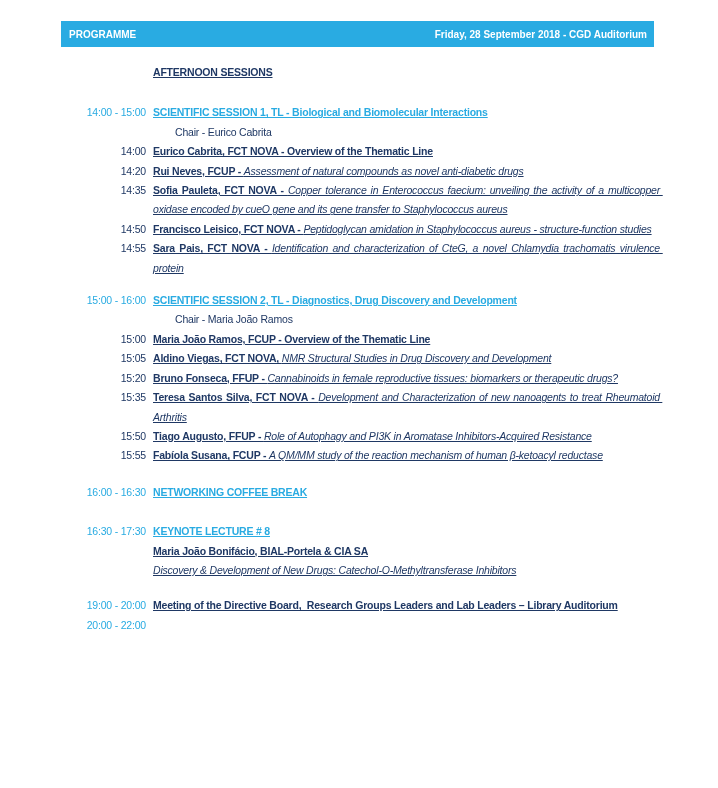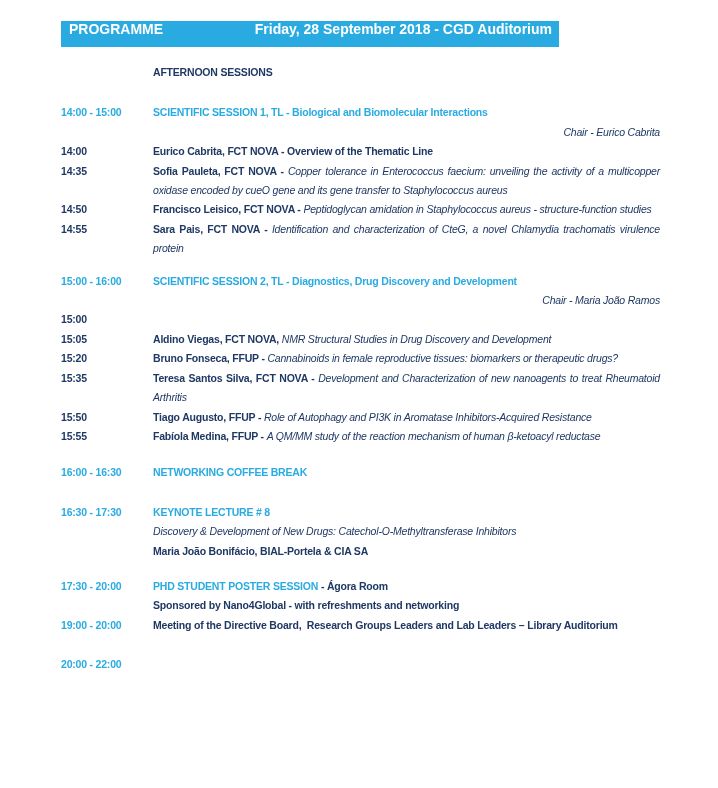--- a/index.html
+++ b/index.html
@@ -12,51 +12,52 @@
     width:718px;height:788px;
     background:#ffffff;
     font-family:"Liberation Sans",sans-serif;
     color:var(--navy);
     font-size:10.5px;
     letter-spacing:-0.2px;
     overflow:hidden;
   }
   .bar{
     position:absolute;left:61px;top:21px;
-    width:498px;height:26px;
+    width:593px;height:26px;
     background:var(--blue);
     color:#ffffff;
-    display:flex;justify-content:space-between;
+    display:flex;justify-content:space-between;align-items:center;
     box-sizing:border-box;
     padding:0 7px 0 8px;
-    font-weight:700;font-size:14px;letter-spacing:0;
+    font-weight:700;font-size:10px;letter-spacing:0;
   }
   .content{
     position:absolute;left:61px;top:60px;width:600px;
   }
   .row{display:flex;align-items:flex-start;line-height:19.4px;}
   .tcol{
     flex:0 0 85px;width:85px;
-    font-weight:700;
+    text-align:right;
+    font-weight:400;
     color:var(--blue);
     white-space:nowrap;
   }
   .tcol.talk{color:var(--navy);}
   .ccol{
     margin-left:7px;
     width:507px;
     color:var(--navy);
   }
   .ccol.just{text-align:justify;}
-  .seg{white-space:pre-wrap;}
+  .seg{white-space:pre-wrap;text-decoration:underline;}
   .b{font-weight:700;}
   .i{font-style:italic;}
   .blue{color:var(--blue);}
   .navy{color:var(--navy);}
-  .chair{padding-left:22px;font-style:italic;text-align:right;}
+  .chair{padding-left:22px;}
   .subtitle-row{margin-top:3px;}
   .blocks > .block:nth-child(1){margin-top:21px;}
   .blocks > .block:nth-child(2){margin-top:13px;}
   .blocks > .block:nth-child(3){margin-top:17px;}
   .blocks > .block:nth-child(4){margin-top:20px;}
   .blocks > .block:nth-child(5){margin-top:16px;}
   .blocks > .block:nth-child(6){}
   .blocks > .block:nth-child(7){margin-top:20px;}
 </style>
 </head>
@@ -86,20 +87,24 @@
             <div class="tcol"></div>
             <div class="ccol">
               <div class="chair">Chair - Eurico Cabrita</div>
             </div>
           </div>
           <div class="row">
             <div class="tcol talk">14:00</div>
             <div class="ccol just"><span class="seg b">Eurico Cabrita, FCT NOVA - Overview of the Thematic Line</span></div>
           </div>
           <div class="row">
+            <div class="tcol talk">14:20</div>
+            <div class="ccol just"><span class="seg b">Rui Neves, FCUP - </span><span class="seg i">Assessment of natural compounds as novel anti-diabetic drugs</span></div>
+          </div>
+          <div class="row">
             <div class="tcol talk">14:35</div>
             <div class="ccol just"><span class="seg b">Sofia Pauleta, FCT NOVA - </span><span class="seg i">Copper tolerance in Enterococcus faecium: unveiling the activity of a multicopper oxidase encoded by cueO gene and its gene transfer to Staphylococcus aureus</span></div>
           </div>
           <div class="row">
             <div class="tcol talk">14:50</div>
             <div class="ccol just"><span class="seg b">Francisco Leisico, FCT NOVA - </span><span class="seg i">Peptidoglycan amidation in Staphylococcus aureus - structure-function studies</span></div>
           </div>
           <div class="row">
             <div class="tcol talk">14:55</div>
             <div class="ccol just"><span class="seg b">Sara Pais, FCT NOVA - </span><span class="seg i">Identification and characterization of CteG, a novel Chlamydia trachomatis virulence protein</span></div>
@@ -111,70 +116,61 @@
             <div class="ccol"><span class="seg b blue">SCIENTIFIC SESSION 2, TL - Diagnostics, Drug Discovery and Development</span></div>
           </div>
           <div class="row">
             <div class="tcol"></div>
             <div class="ccol">
               <div class="chair">Chair - Maria João Ramos</div>
             </div>
           </div>
           <div class="row">
             <div class="tcol talk">15:00</div>
+            <div class="ccol just"><span class="seg b">Maria João Ramos, FCUP - Overview of the Thematic Line</span></div>
           </div>
           <div class="row">
             <div class="tcol talk">15:05</div>
             <div class="ccol just"><span class="seg b">Aldino Viegas, FCT NOVA, </span><span class="seg i">NMR Structural Studies in Drug Discovery and Development</span></div>
           </div>
           <div class="row">
             <div class="tcol talk">15:20</div>
             <div class="ccol just"><span class="seg b">Bruno Fonseca, FFUP - </span><span class="seg i">Cannabinoids in female reproductive tissues: biomarkers or therapeutic drugs?</span></div>
           </div>
           <div class="row">
             <div class="tcol talk">15:35</div>
             <div class="ccol just"><span class="seg b">Teresa Santos Silva, FCT NOVA - </span><span class="seg i">Development and Characterization of new nanoagents to treat Rheumatoid Arthritis</span></div>
           </div>
           <div class="row">
             <div class="tcol talk">15:50</div>
             <div class="ccol just"><span class="seg b">Tiago Augusto, FFUP - </span><span class="seg i">Role of Autophagy and PI3K in Aromatase Inhibitors-Acquired Resistance</span></div>
           </div>
           <div class="row">
             <div class="tcol talk">15:55</div>
-            <div class="ccol just"><span class="seg b">Fabíola Medina, FFUP - </span><span class="seg i">A QM/MM study of the reaction mechanism of human β-ketoacyl reductase</span></div>
+            <div class="ccol just"><span class="seg b">Fabíola Susana, FCUP - </span><span class="seg i">A QM/MM study of the reaction mechanism of human β-ketoacyl reductase</span></div>
           </div>
         </div>
         <div class="block">
           <div class="row">
             <div class="tcol">16:00 - 16:30</div>
             <div class="ccol"><span class="seg b blue">NETWORKING COFFEE BREAK</span></div>
           </div>
         </div>
         <div class="block">
           <div class="row">
             <div class="tcol">16:30 - 17:30</div>
             <div class="ccol"><span class="seg b blue">KEYNOTE LECTURE # 8</span></div>
           </div>
           <div class="row">
             <div class="tcol"></div>
-            <div class="ccol"><span class="seg i">Discovery &amp; Development of New Drugs: Catechol-O-Methyltransferase Inhibitors</span></div>
+            <div class="ccol"><span class="seg b">Maria João Bonifácio, BIAL-Portela &amp; CIA SA</span></div>
           </div>
           <div class="row">
             <div class="tcol"></div>
-            <div class="ccol"><span class="seg b">Maria João Bonifácio, BIAL-Portela &amp; CIA SA</span></div>
-          </div>
-        </div>
-        <div class="block">
-          <div class="row">
-            <div class="tcol">17:30 - 20:00</div>
-            <div class="ccol"><span class="seg b blue">PHD STUDENT POSTER SESSION</span><span class="seg b navy"> - Ágora Room</span></div>
-          </div>
-          <div class="row">
-            <div class="tcol"></div>
-            <div class="ccol"><span class="seg b">Sponsored by Nano4Global - with refreshments and networking</span></div>
+            <div class="ccol"><span class="seg i">Discovery &amp; Development of New Drugs: Catechol-O-Methyltransferase Inhibitors</span></div>
           </div>
         </div>
         <div class="block">
           <div class="row">
             <div class="tcol">19:00 - 20:00</div>
             <div class="ccol"><span class="seg b navy">Meeting of the Directive Board,  Research Groups Leaders and Lab Leaders – Library Auditorium</span></div>
           </div>
         </div>
         <div class="block">
           <div class="row">

